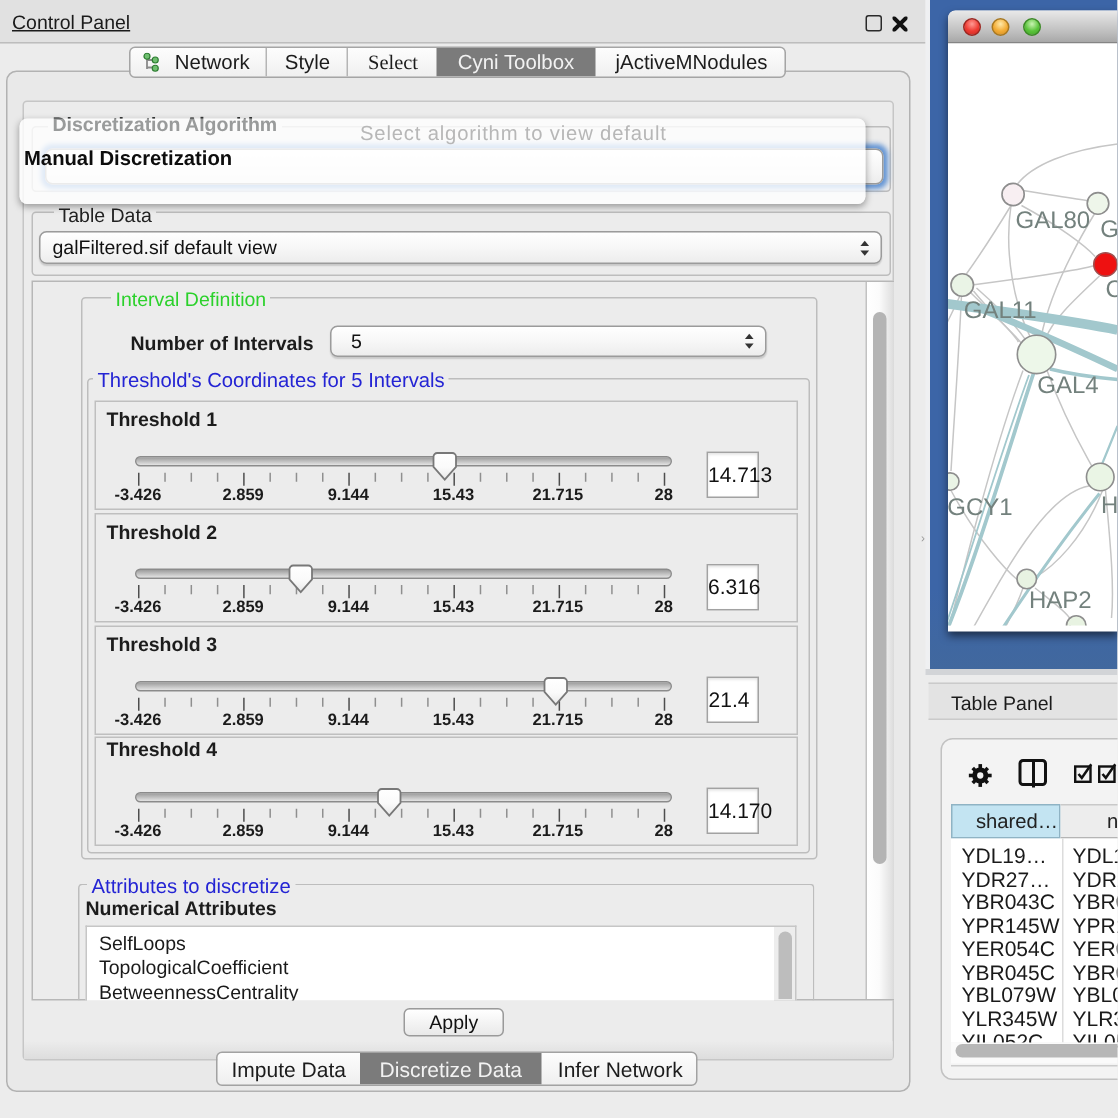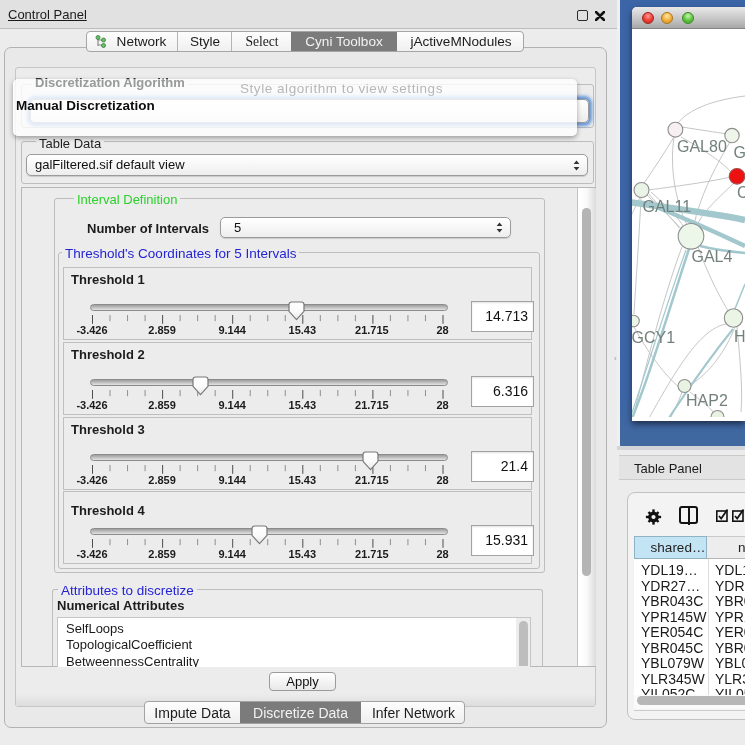--- a/index.html
+++ b/index.html
@@ -8,22 +8,22 @@
   .abs{position:absolute;}
   .etched{border:1px solid #bdbdbd;border-radius:3px;}
   .gtitle{position:absolute;background:#ececec;padding:0 3px;white-space:nowrap;}
   .combo{position:absolute;border:1px solid #9b9b9b;border-radius:5px;
          background:linear-gradient(180deg,#ffffff 0%,#f6f6f6 55%,#ededed 100%);
          box-shadow:0 1px 1px rgba(0,0,0,0.15);}
   .tlabel{position:absolute;font-size:13px;font-weight:bold;color:#1c1c1c;white-space:nowrap;}
   .track{position:absolute;height:5px;border:1px solid #8b8b8b;border-radius:4px;
          background:linear-gradient(180deg,#9d9d9d,#c7c7c7 60%,#e3e3e3);}
   .slab{position:absolute;font-size:11px;font-weight:bold;color:#1b1b1b;transform:translateX(-50%);white-space:nowrap;text-align:center;}
-  .vbox{position:absolute;width:63px;height:31px;background:#fff;border:1px solid #a2a2a2;
-        box-sizing:border-box;font-size:14px;color:#111;text-align:right;
+  .vbox{position:absolute;width:35px;height:31px;background:#fff;border:1px solid #a2a2a2;
+        box-sizing:border-box;font-size:14px;color:#111;text-align:center;
         line-height:29px;padding-right:5px;box-shadow:inset 0 1px 2px rgba(0,0,0,0.12);}
   .tpanel{position:absolute;left:63px;width:469px;height:73px;border:1px solid #bfbfbf;
           box-sizing:border-box;background:#ececec;}
   .seg{position:absolute;top:0;height:100%;font-size:13.6px;color:#1c1c1c;
        text-align:center;white-space:nowrap;}
 </style>
 </head>
 <body>
 
 <div class="abs" style="left:0;top:0;width:617px;height:28px;background:#e1e1e1;border-bottom:1px solid #bdbdbd;"></div>
@@ -228,21 +228,21 @@
           <stop offset="0.55" stop-color="#fafafa"></stop>
           <stop offset="1" stop-color="#e8e8e8"></stop>
         </linearGradient>
       </defs>
     <path d="M3.5,1 h10 a2.5,2.5 0 0 1 2.5,2.5 v6.8 L8.5,18.7 L1,10.3 V3.5 a2.5,2.5 0 0 1 2.5,-2.5 Z" fill="url(#th3)" stroke="#787878" stroke-width="1.2"></path>
   </svg>
   <div class="vbox" style="left:407px;top:33px;">21.4</div>
 </div>
 
 <div class="tpanel" style="top:491px;">
-  <div class="tlabel" style="left:7px;top:11px;text-align:right;">Threshold 4</div>
+  <div class="tlabel" style="left:7px;top:0;text-align:right;">Threshold 4</div>
   <div class="track" style="left:26px;top:36px;width:356px;"></div>
   <svg style="position:absolute;left:27.5px;top:47px;" width="354" height="10" viewBox="0 0 354 10">
       <g stroke="#8f8f8f" stroke-width="1">
         <line x1="18.02" y1="0" x2="18.02" y2="6.2"></line>
         <line x1="35.55" y1="0" x2="35.55" y2="6.2"></line>
         <line x1="53.07" y1="0" x2="53.07" y2="6.2"></line>
         <line x1="88.12" y1="0" x2="88.12" y2="6.2"></line>
         <line x1="105.65" y1="0" x2="105.65" y2="6.2"></line>
         <line x1="123.17" y1="0" x2="123.17" y2="6.2"></line>
         <line x1="158.22" y1="0" x2="158.22" y2="6.2"></line>
@@ -273,21 +273,21 @@
   <svg style="position:absolute;left:186.9px;top:33px;" width="17" height="20" viewBox="0 0 17 20">
     <defs>
         <linearGradient id="th4" x1="0" y1="0" x2="0" y2="1">
           <stop offset="0" stop-color="#ffffff"></stop>
           <stop offset="0.55" stop-color="#fafafa"></stop>
           <stop offset="1" stop-color="#e8e8e8"></stop>
         </linearGradient>
       </defs>
     <path d="M3.5,1 h10 a2.5,2.5 0 0 1 2.5,2.5 v6.8 L8.5,18.7 L1,10.3 V3.5 a2.5,2.5 0 0 1 2.5,-2.5 Z" fill="url(#th4)" stroke="#787878" stroke-width="1.2"></path>
   </svg>
-  <div class="vbox" style="left:407px;top:33px;">15.931</div>
+  <div class="vbox" style="left:407px;top:33px;">14.170</div>
 </div>
 
 <div class="abs" style="left:52px;top:589px;width:491px;height:78px;border:1px solid #bdbdbd;border-bottom:none;border-radius:3px 3px 0 0;box-sizing:border-box;"></div>
 <div class="gtitle" style="left:58px;top:583px;font-size:13.5px;color:#2424d4;">Attributes to discretize</div>
 <div class="tlabel" style="left:57px;top:598px;">Numerical Attributes</div>
 <div class="abs" style="left:57px;top:617px;width:474px;height:50px;border:1px solid #c6c6c6;border-bottom:none;background:#ededed;box-sizing:border-box;"></div>
 <div class="abs" style="left:58px;top:618px;width:458px;height:49px;background:#ffffff;overflow:hidden;">
   <div style="position:absolute;left:8px;top:3px;font-size:13px;color:#1a1a1a;line-height:16.3px;white-space:pre;">SelfLoops
 TopologicalCoefficient
 BetweennessCentrality</div>
@@ -296,21 +296,21 @@
 
 <div class="abs" style="left:269px;top:672px;width:67px;height:19px;border:1px solid #9a9a9a;border-radius:4px;background:linear-gradient(180deg,#ffffff,#e9e9e9);box-sizing:border-box;text-align:center;font-size:13px;color:#111;line-height:17px;">Apply</div>
 
 <div class="abs" style="left:144px;top:701px;width:321px;height:23px;background:linear-gradient(180deg,#fdfdfd,#efefef);border:1px solid #a2a2a2;border-radius:4px;box-sizing:border-box;overflow:hidden;">
   <div class="seg" style="left:0;width:95px;line-height:22px;font-size:14px;">Impute Data</div>
   <div class="seg" style="left:95px;width:121px;line-height:22px;font-size:14px;background:#7b7b7b;color:#f2f2f2;">Discretize Data</div>
   <div class="seg" style="left:216px;width:105px;line-height:22px;font-size:14px;">Infer Network</div>
 </div>
 
 <div class="abs" style="left:13px;top:79px;width:564px;height:57px;background:rgba(255,255,255,0.80);border-radius:5px;box-shadow:0 2px 5px rgba(0,0,0,0.35);z-index:50;">
-  <div style="position:absolute;left:227px;top:2px;font-size:13.5px;letter-spacing:0.55px;color:#b7b7b7;">Style algorithm to view settings</div>
+  <div style="position:absolute;left:227px;top:2px;font-size:13.5px;letter-spacing:0.55px;color:#b7b7b7;">Select algorithm to view default</div>
   <div style="position:absolute;left:3px;top:18.5px;font-size:13.5px;font-weight:bold;color:#0d0d0d;">Manual Discretization</div>
 </div>
 
 <div class="abs" style="left:35px;top:75px;font-size:13px;font-weight:bold;color:rgba(62,68,68,0.40);z-index:60;white-space:nowrap;">Discretization Algorithm</div>
 
 <div class="abs" style="left:614px;top:354px;width:5px;height:7px;color:#9a9a9a;font-size:8px;">›</div>
 
 <div class="abs" style="left:617px;top:0;width:3px;height:449px;background:#eff0f2;"></div>
 <div class="abs" style="left:620px;top:0;width:125px;height:446px;background:linear-gradient(180deg,#3c65a7 0%,#3c65a7 88%,#41689e 100%);"></div>
 <div class="abs" style="left:617px;top:446px;width:128px;height:4px;background:#d2d4d7;"></div>

